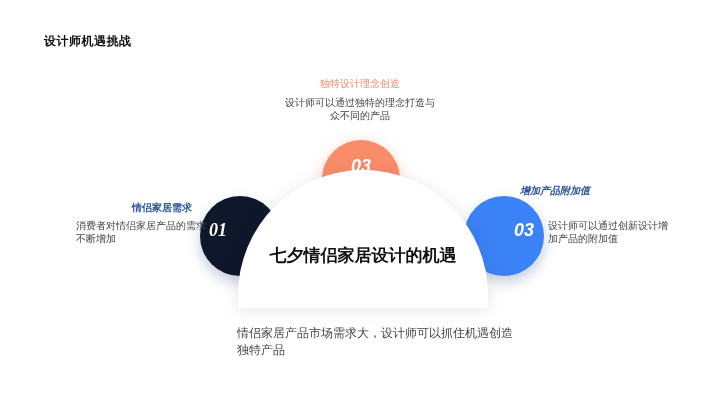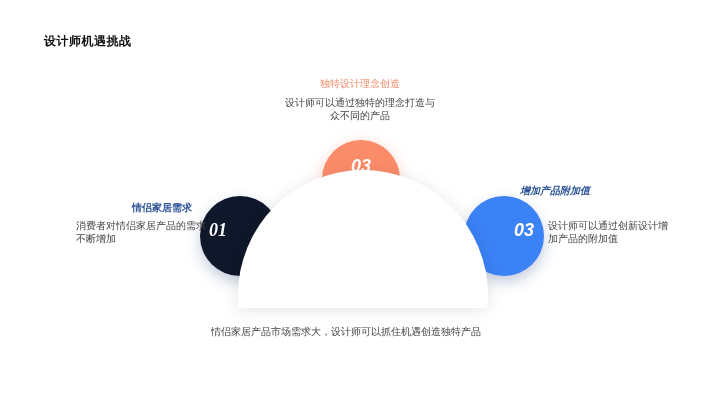--- a/index.html
+++ b/index.html
@@ -47,41 +47,42 @@
     .t1 { left: 120px; top: 201px; width: 84px; text-align: center; color: #2E5597; }
     .d1 { left: 76px; top: 219px; width: 130px; text-align: left; }
 
     .t2 { left: 270px; top: 77px; width: 180px; text-align: center; color: #F58A66; font-weight: normal; }
     .d2 { left: 285px; top: 96px; width: 150px; text-align: center; }
 
     .t3 { left: 520px; top: 184px; width: 120px; color: #2E5597; font-style: italic; }
     .d3 { left: 548px; top: 219px; width: 128px; }
 
     .footer-text {
-      position: absolute; left: 206px; top: 325px; width: 280px; text-align: center;
-      font-size: 10px; color: #444;
+      position: absolute; left: 237px; top: 325px; width: 280px; 
+      font-size: 12px; color: #444;
     }
   </style>
 </head>
 <body>
 
 <div class="page-title">设计师机遇挑战</div>
 
 <div class="badge badge-02">
   <span>03</span>
 </div>
 <div class="badge badge-01">
   <span>01</span>
 </div>
 <div class="badge badge-03">
   <span>03</span>
 </div>
 
 <div class="center-wrap">
   <div class="center-shape"></div>
+  <div class="center-title">七夕情侣家居设计的机遇</div>
 </div>
 
 <div class="block-title t1">情侣家居需求</div>
 <div class="block-desc d1">消费者对情侣家居产品的需求不断增加</div>
 
 <div class="block-title t2">独特设计理念创造</div>
 <div class="block-desc d2">设计师可以通过独特的理念打造与众不同的产品</div>
 
 <div class="block-title t3">增加产品附加值</div>
 <div class="block-desc d3">设计师可以通过创新设计增加产品的附加值</div>

